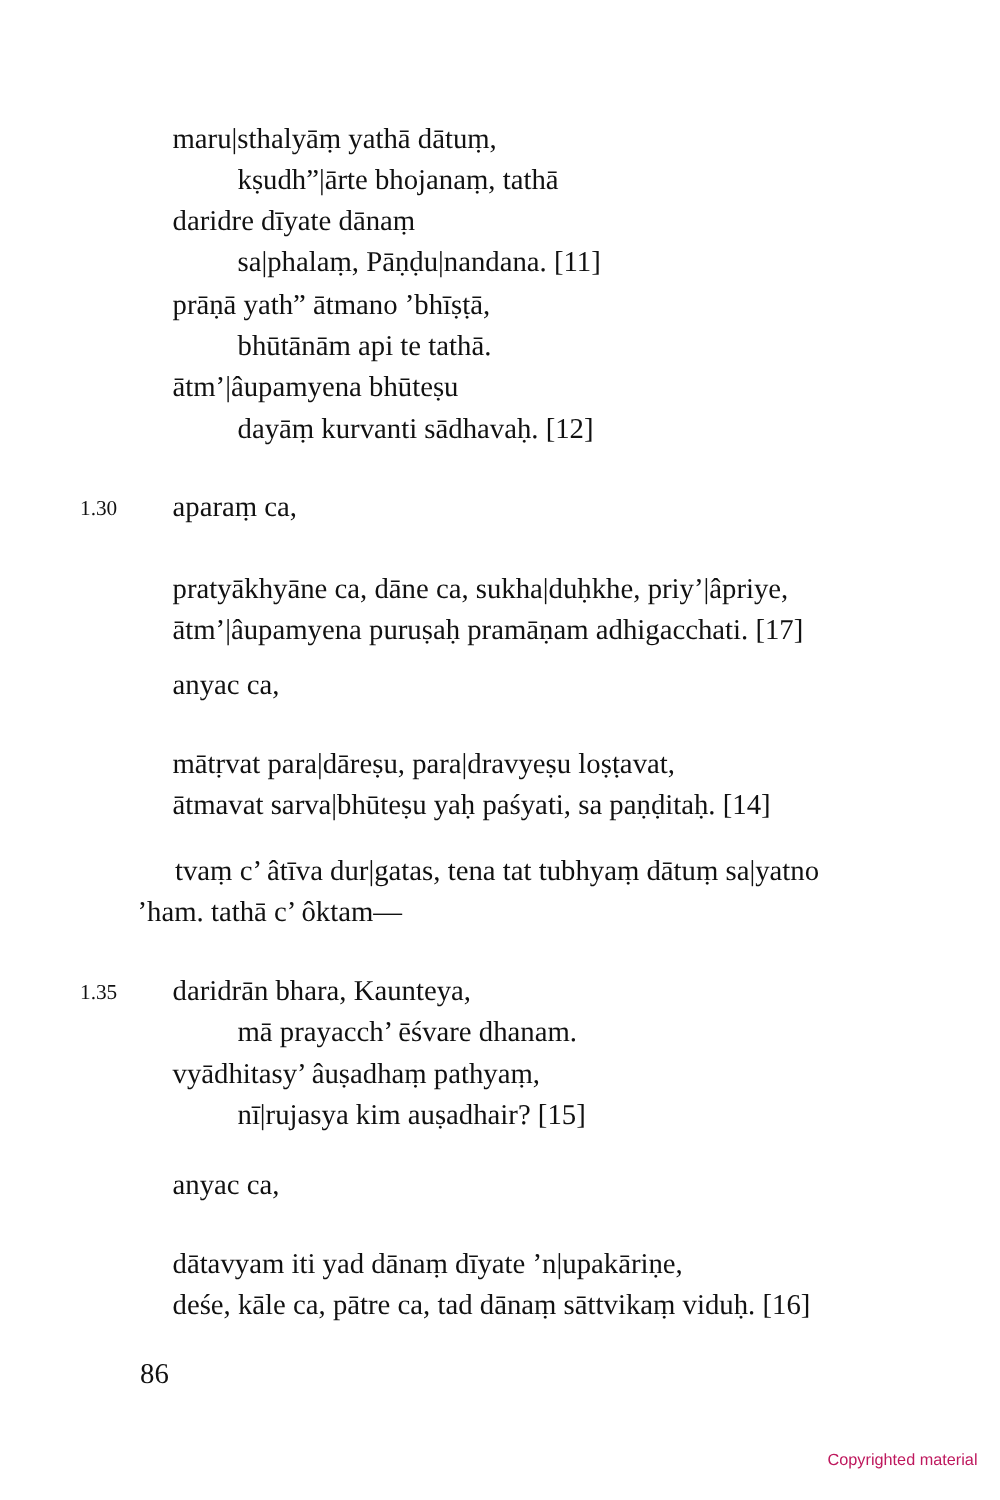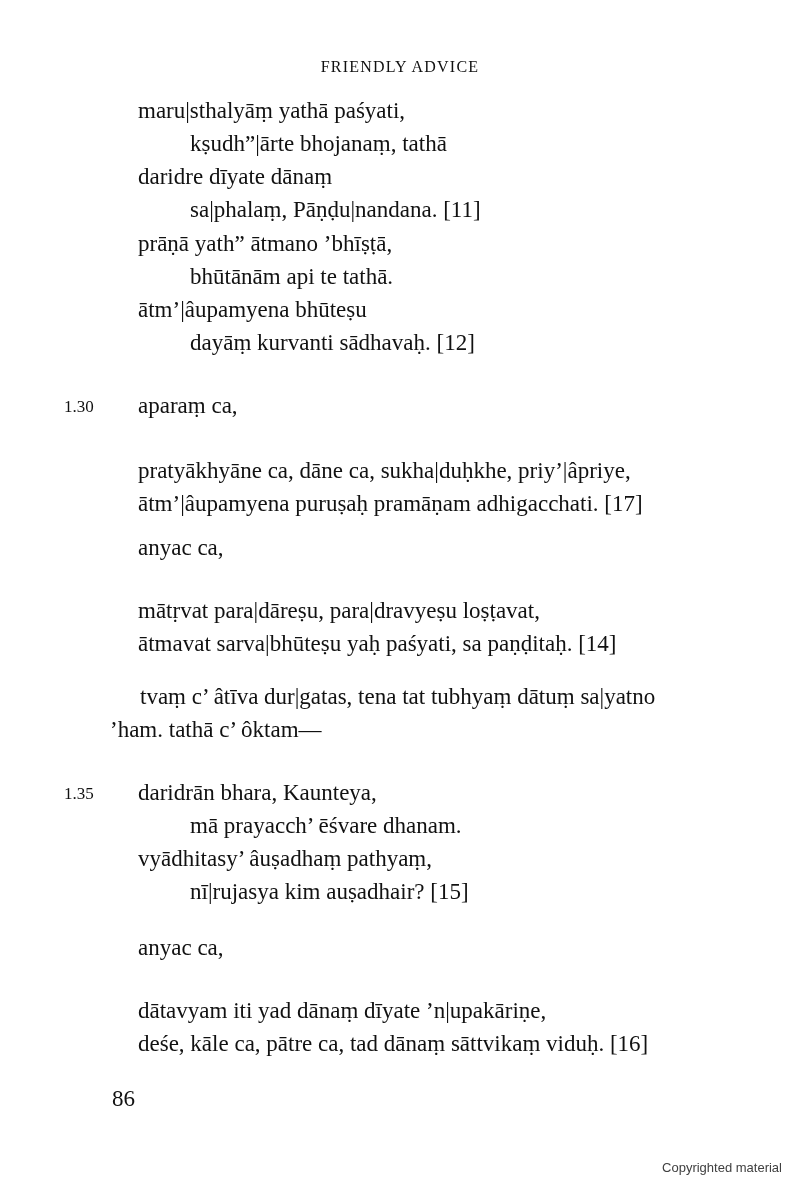--- a/index.html
+++ b/index.html
@@ -14,31 +14,30 @@
   }
   .line {
     position: absolute; font-size: 23px; white-space: nowrap; line-height: 30px;
   }
   .ref {
     position: absolute; font-size: 17px; left: 64px; line-height: 30px;
   }
   .folio { position: absolute; left: 112px; top: 1086px; font-size: 23px; }
   .copyright {
     position: absolute; right: 18px; top: 1160px; font-family: "Liberation Sans", sans-serif;
-    font-size: 13px; color: #404040;
+    font-size: 13px; color: #be185d;
   }
 </style>
 </head>
 <body>
 
 <div class="page">
-  <div class="running-head">FRIENDLY ADVICE</div>
 
   <div id="lines">
-      <div class="line" style="left: 138px; top: 96px;">maru|sthalyāṃ yathā paśyati,</div>
+      <div class="line" style="left: 138px; top: 96px;">maru|sthalyāṃ yathā dātuṃ,</div>
       <div class="line" style="left: 190px; top: 129px;">kṣudh”|ārte bhojanaṃ, tathā</div>
       <div class="line" style="left: 138px; top: 162px;">daridre dīyate dānaṃ</div>
       <div class="line" style="left: 190px; top: 195px;">sa|phalaṃ, Pāṇḍu|nandana. [11]</div>
       <div class="line" style="left: 138px; top: 229px;">prāṇā yath” ātmano ’bhīṣṭā,</div>
       <div class="line" style="left: 190px; top: 262px;">bhūtānām api te tathā.</div>
       <div class="line" style="left: 138px; top: 295px; text-align: right;">ātm’|âupamyena bhūteṣu</div>
       <div class="line" style="left: 190px; top: 328px;">dayāṃ kurvanti sādhavaḥ. [12]</div>
       <div class="line" style="left: 138px; top: 391px;">aparaṃ ca,</div>
       <div class="line" style="left: 138px; top: 456px;">pratyākhyāne ca, dāne ca, sukha|duḥkhe, priy’|âpriye,</div>
       <div class="line" style="left: 138px; top: 489px;">ātm’|âupamyena puruṣaḥ pramāṇam adhigacchati. [17]</div>

